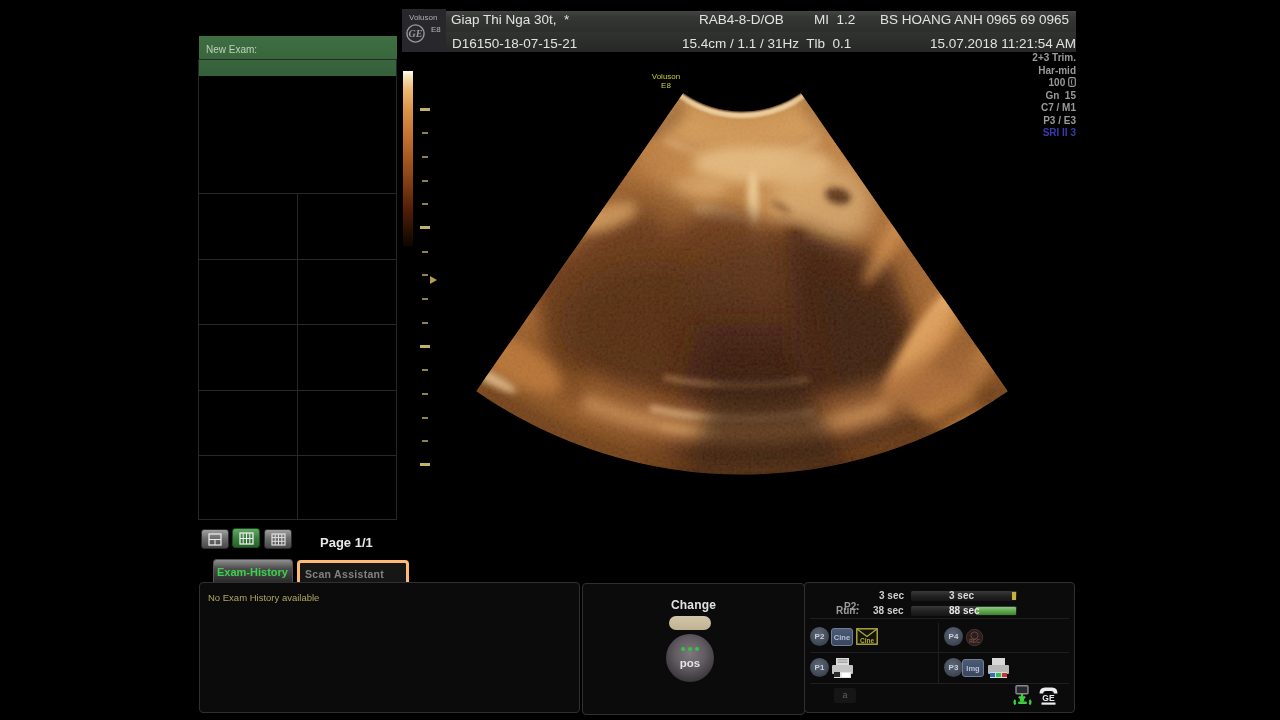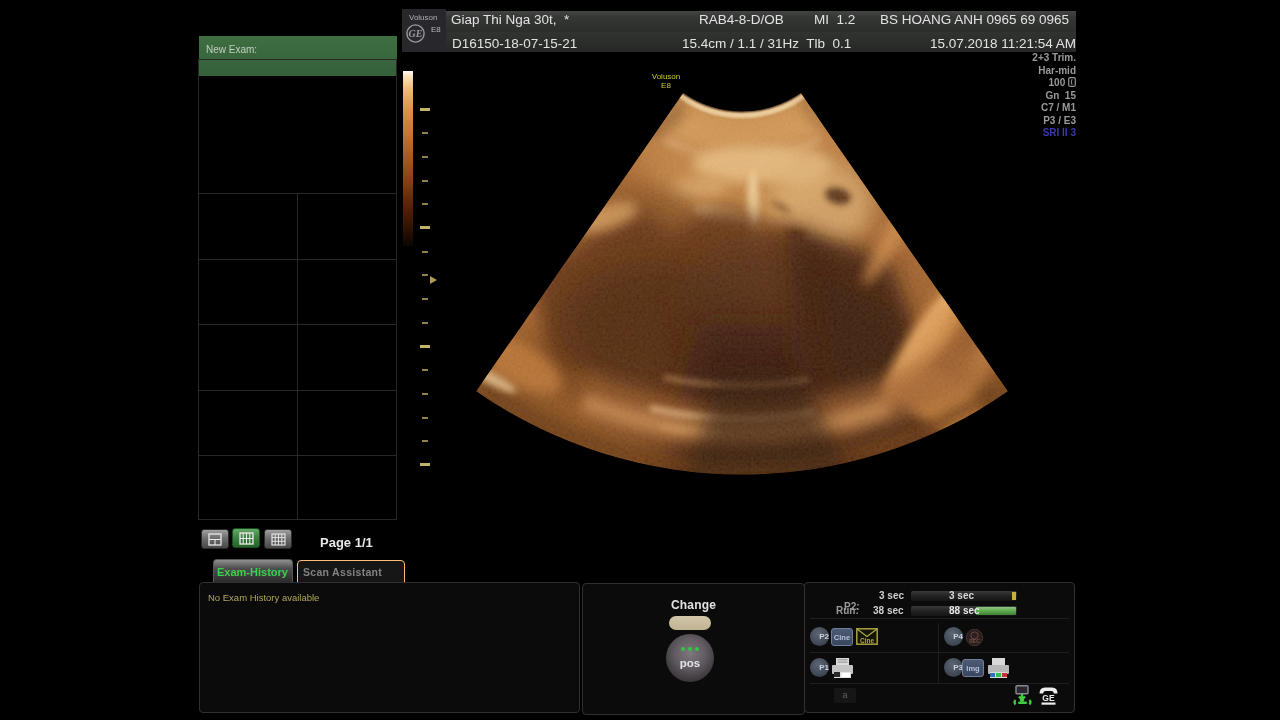--- a/index.html
+++ b/index.html
@@ -37,21 +37,21 @@
 .gbtn{position:absolute;width:26px;height:18px;border-radius:3px;
   background:linear-gradient(180deg,#a0a0a0 0%,#6e6e6e 45%,#484848 100%);
   border:1px solid #2a2a2a;display:flex;align-items:center;justify-content:center;}
 .gbtn.sel{background:linear-gradient(180deg,#63a866 0%,#3a8040 50%,#256329 100%);border:1px solid #194a1e;}
 #page{left:320px;top:535px;font-size:13px;font-weight:bold;color:#e8e8e8;}
 #tab1{left:213px;top:559px;width:78px;height:24px;border-radius:4px 4px 0 0;
   background:linear-gradient(180deg,#8f8f8f 0%,#4e4e4e 35%,#262626 100%);
   border:1px solid #555;border-bottom:2px solid #2f8f3f;}
 #tab1 .t{position:absolute;left:3px;top:6px;font-size:11px;font-weight:bold;color:#3cd24c;}
 #tab2{left:297px;top:560px;width:106px;height:22px;border-radius:4px 4px 0 0;
-  background:#161616;border:1px solid #fdba74;}
+  background:#161616;border:3px solid #fdba74;}
 #tab2 .t{position:absolute;left:5px;top:5px;font-size:10.5px;font-weight:bold;color:#828282;letter-spacing:.3px;}
 .panel{background:#0b0b0b;border:1px solid #303030;border-radius:4px;}
 #histpanel{left:199px;top:582px;width:379px;height:129px;}
 #histpanel .t{position:absolute;left:8px;top:9px;font-size:9.5px;color:#b0a760;}
 #ctrpanel{left:582px;top:583px;width:221px;height:130px;}
 #ctrpanel .chg{position:absolute;left:0;width:100%;top:14px;text-align:center;
   font-size:12px;font-weight:bold;color:#e2e2e2;letter-spacing:.2px;}
 #pill{position:absolute;left:86px;top:32px;width:42px;height:14px;border-radius:7px;
   background:linear-gradient(180deg,#d2c6a9 0%,#c0b392 100%);}
 #ball{position:absolute;left:83px;top:50px;width:48px;height:48px;border-radius:50%;
@@ -59,21 +59,21 @@
 #ball .dots{position:absolute;left:0;width:100%;top:13px;text-align:center;font-size:0;}
 #ball .dots i{display:inline-block;width:4px;height:4px;border-radius:50%;background:#30c840;margin:0 1.5px;}
 #ball .pos{position:absolute;left:0;width:100%;top:23px;text-align:center;font-size:11.5px;font-weight:bold;color:#e4e4e4;}
 #rpanel{left:804px;top:582px;width:269px;height:129px;}
 .rlab{position:absolute;font-size:10px;font-weight:bold;color:#9a9a9a;}
 .rval{position:absolute;font-size:10px;font-weight:bold;color:#cfcfcf;}
 .rbar{position:absolute;left:106px;width:106px;height:10px;
   background:linear-gradient(180deg,#3a3a3a 0%,#222 50%,#151515 100%);border-radius:2px;}
 .pcirc{position:absolute;width:19px;height:19px;border-radius:50%;
   background:radial-gradient(circle at 45% 35%,#5c6574 0%,#454d5a 55%,#2c323c 100%);
-  color:#ccd2dc;font-size:8px;font-weight:bold;text-align:right;line-height:19px;}
+  color:#ccd2dc;font-size:8px;font-weight:bold;text-align:center;line-height:19px;}
 .chip{position:absolute;width:22px;height:18px;border-radius:3px;
   background:linear-gradient(180deg,#4c5a74 0%,#3a4660 100%);border:1px solid #707e9a;
   color:#b8c2d8;font-size:7.5px;font-weight:bold;text-align:center;line-height:18px;box-sizing:border-box;}
 .rline{position:absolute;background:#1f1f1f;}
 #abox{position:absolute;left:29px;top:105px;width:22px;height:15px;background:#161616;border-radius:2px;
   color:#606060;font-size:9px;text-align:center;line-height:15px;}
 </style>
 </head>
 <body>
 <div id="screen">

